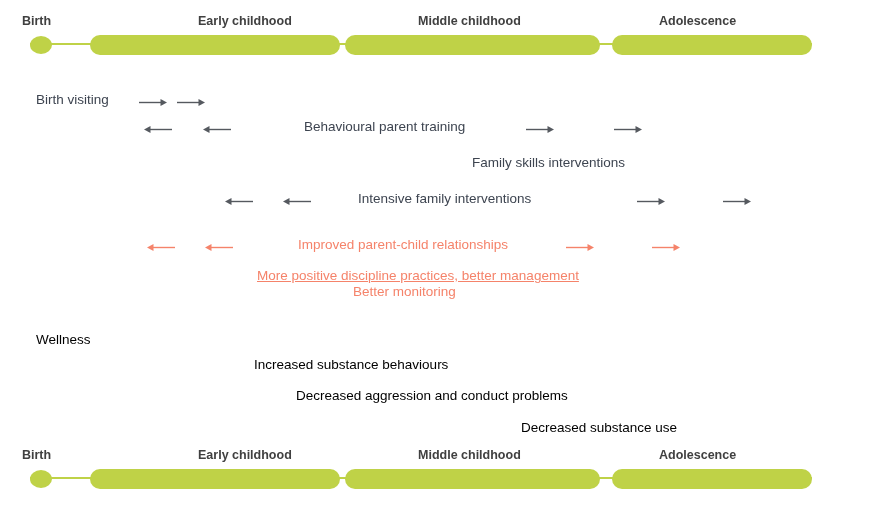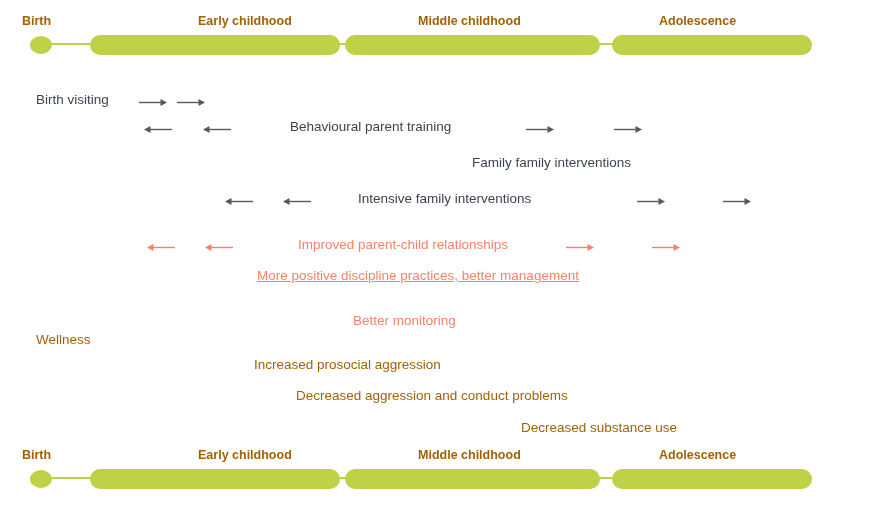--- a/index.html
+++ b/index.html
@@ -29,21 +29,21 @@
     height: 52px;
   }
   .tl-top  { top: 14px; }
   .tl-bot  { top: 448px; }
 
   .tl-label {
     position: absolute;
     top: 0;
     font-size: 12.5px;
     font-weight: bold;
-    color: #a16207;
+    color: #404040;
     white-space: nowrap;
     line-height: 14px;
   }
 
   .tl-track {
     position: absolute;
     top: 29px;
     left: 30px;
     width: 782px;
     height: 2px;
@@ -78,21 +78,21 @@
   }
   .row-text {
     position: absolute;
     top: 0;
     font-size: 13.5px;
     line-height: 20px;
     white-space: nowrap;
   }
   .c-dark   { color: #3d4450; }
   .c-orange { color: #f5836a; }
-  .c-blue   { color: #a16207; }
+  .c-blue   { color: #000000; }
 
   
   .arrow {
     position: absolute;
     top: 8px;
     width: 28px;
     height: 9px;
   }
   .arrow svg { display: block; }
 </style>
@@ -123,21 +123,21 @@
           </svg>
         </div>
         <div class="arrow" style="left: 177px;">
           <svg width="28" height="9" viewBox="0 0 28 9">
             <line x1="0" y1="4.5" x2="24" y2="4.5" stroke="#55595f" stroke-width="1.4"></line>
             <path d="M28 4.5 L21.5 1 L21.5 8 Z" fill="#55595f"></path>
           </svg>
         </div>
       </div>
       <div class="row" style="top: 117px;">
-        <div class="row-text c-dark" style="left: 290px;">Behavioural parent training</div>
+        <div class="row-text c-dark" style="left: 304px;">Behavioural parent training</div>
         <div class="arrow" style="left: 144px;">
           <svg width="28" height="9" viewBox="0 0 28 9">
             <line x1="4" y1="4.5" x2="28" y2="4.5" stroke="#55595f" stroke-width="1.4"></line>
             <path d="M0 4.5 L6.5 1 L6.5 8 Z" fill="#55595f"></path>
           </svg>
         </div>
         <div class="arrow" style="left: 203px;">
           <svg width="28" height="9" viewBox="0 0 28 9">
             <line x1="4" y1="4.5" x2="28" y2="4.5" stroke="#55595f" stroke-width="1.4"></line>
             <path d="M0 4.5 L6.5 1 L6.5 8 Z" fill="#55595f"></path>
@@ -150,21 +150,21 @@
           </svg>
         </div>
         <div class="arrow" style="left: 614px;">
           <svg width="28" height="9" viewBox="0 0 28 9">
             <line x1="0" y1="4.5" x2="24" y2="4.5" stroke="#55595f" stroke-width="1.4"></line>
             <path d="M28 4.5 L21.5 1 L21.5 8 Z" fill="#55595f"></path>
           </svg>
         </div>
       </div>
       <div class="row" style="top: 153px;">
-        <div class="row-text c-dark" style="left: 472px;">Family family interventions</div>
+        <div class="row-text c-dark" style="left: 472px;">Family skills interventions</div>
       </div>
       <div class="row" style="top: 189px; margin-left: 43px;">
         <div class="row-text c-dark" style="left: 315px;">Intensive family interventions</div>
         <div class="arrow" style="left: 182px;">
           <svg width="28" height="9" viewBox="0 0 28 9">
             <line x1="4" y1="4.5" x2="28" y2="4.5" stroke="#55595f" stroke-width="1.4"></line>
             <path d="M0 4.5 L6.5 1 L6.5 8 Z" fill="#55595f"></path>
           </svg>
         </div>
         <div class="arrow" style="left: 240px;">
@@ -209,28 +209,28 @@
         <div class="arrow" style="left: 652px;">
           <svg width="28" height="9" viewBox="0 0 28 9">
             <line x1="0" y1="4.5" x2="24" y2="4.5" stroke="#f5836a" stroke-width="1.4"></line>
             <path d="M28 4.5 L21.5 1 L21.5 8 Z" fill="#f5836a"></path>
           </svg>
         </div>
       </div>
       <div class="row" style="top: 266px;">
         <div class="row-text c-orange" style="left: 257px; text-decoration: underline;">More positive discipline practices, better management</div>
       </div>
-      <div class="row" style="top: 311px;">
+      <div class="row" style="top: 282px;">
         <div class="row-text c-orange" style="left: 353px;">Better monitoring</div>
       </div>
       <div class="row" style="top: 330px;">
         <div class="row-text c-blue" style="left: 36px;">Wellness</div>
       </div>
       <div class="row" style="top: 355px;">
-        <div class="row-text c-blue" style="left: 254px;">Increased prosocial aggression</div>
+        <div class="row-text c-blue" style="left: 254px;">Increased substance behaviours</div>
       </div>
       <div class="row" style="top: 386px;">
         <div class="row-text c-blue" style="left: 296px;">Decreased aggression and conduct problems</div>
       </div>
       <div class="row" style="top: 418px;">
         <div class="row-text c-blue" style="left: 501px; margin-left: 20px;">Decreased substance use</div>
       </div>
     </div>
 
   <div class="timeline tl-bot" id="timeline-bottom">

